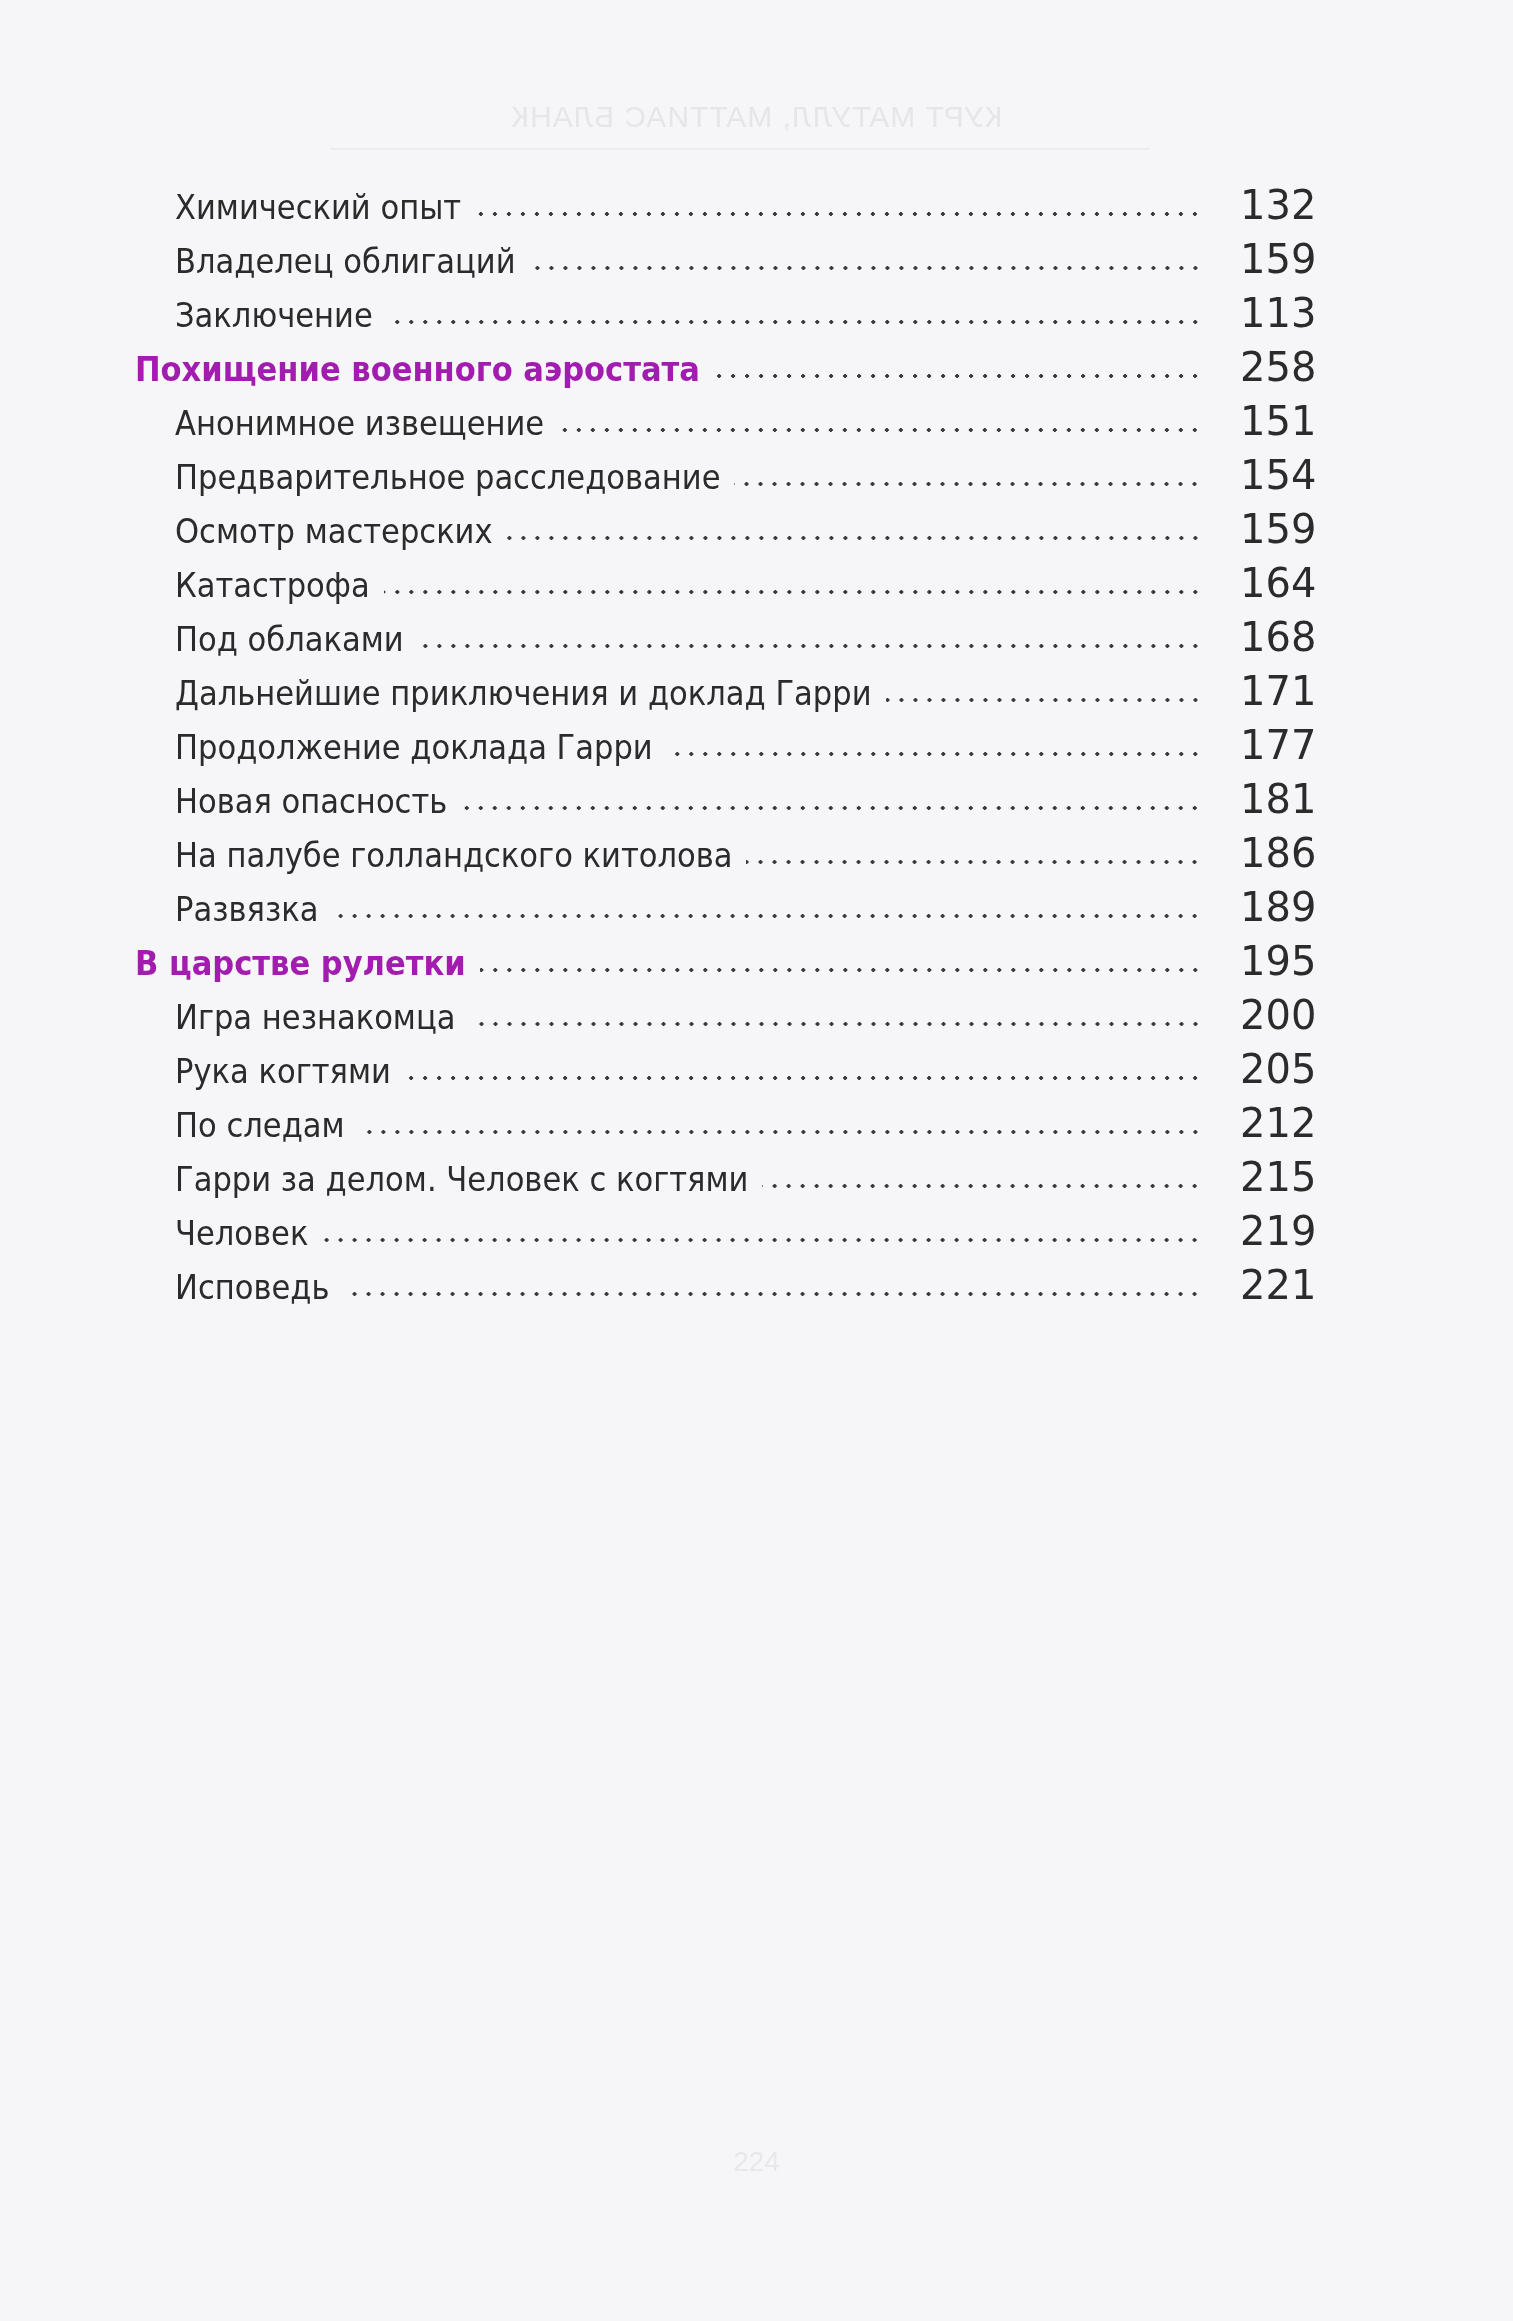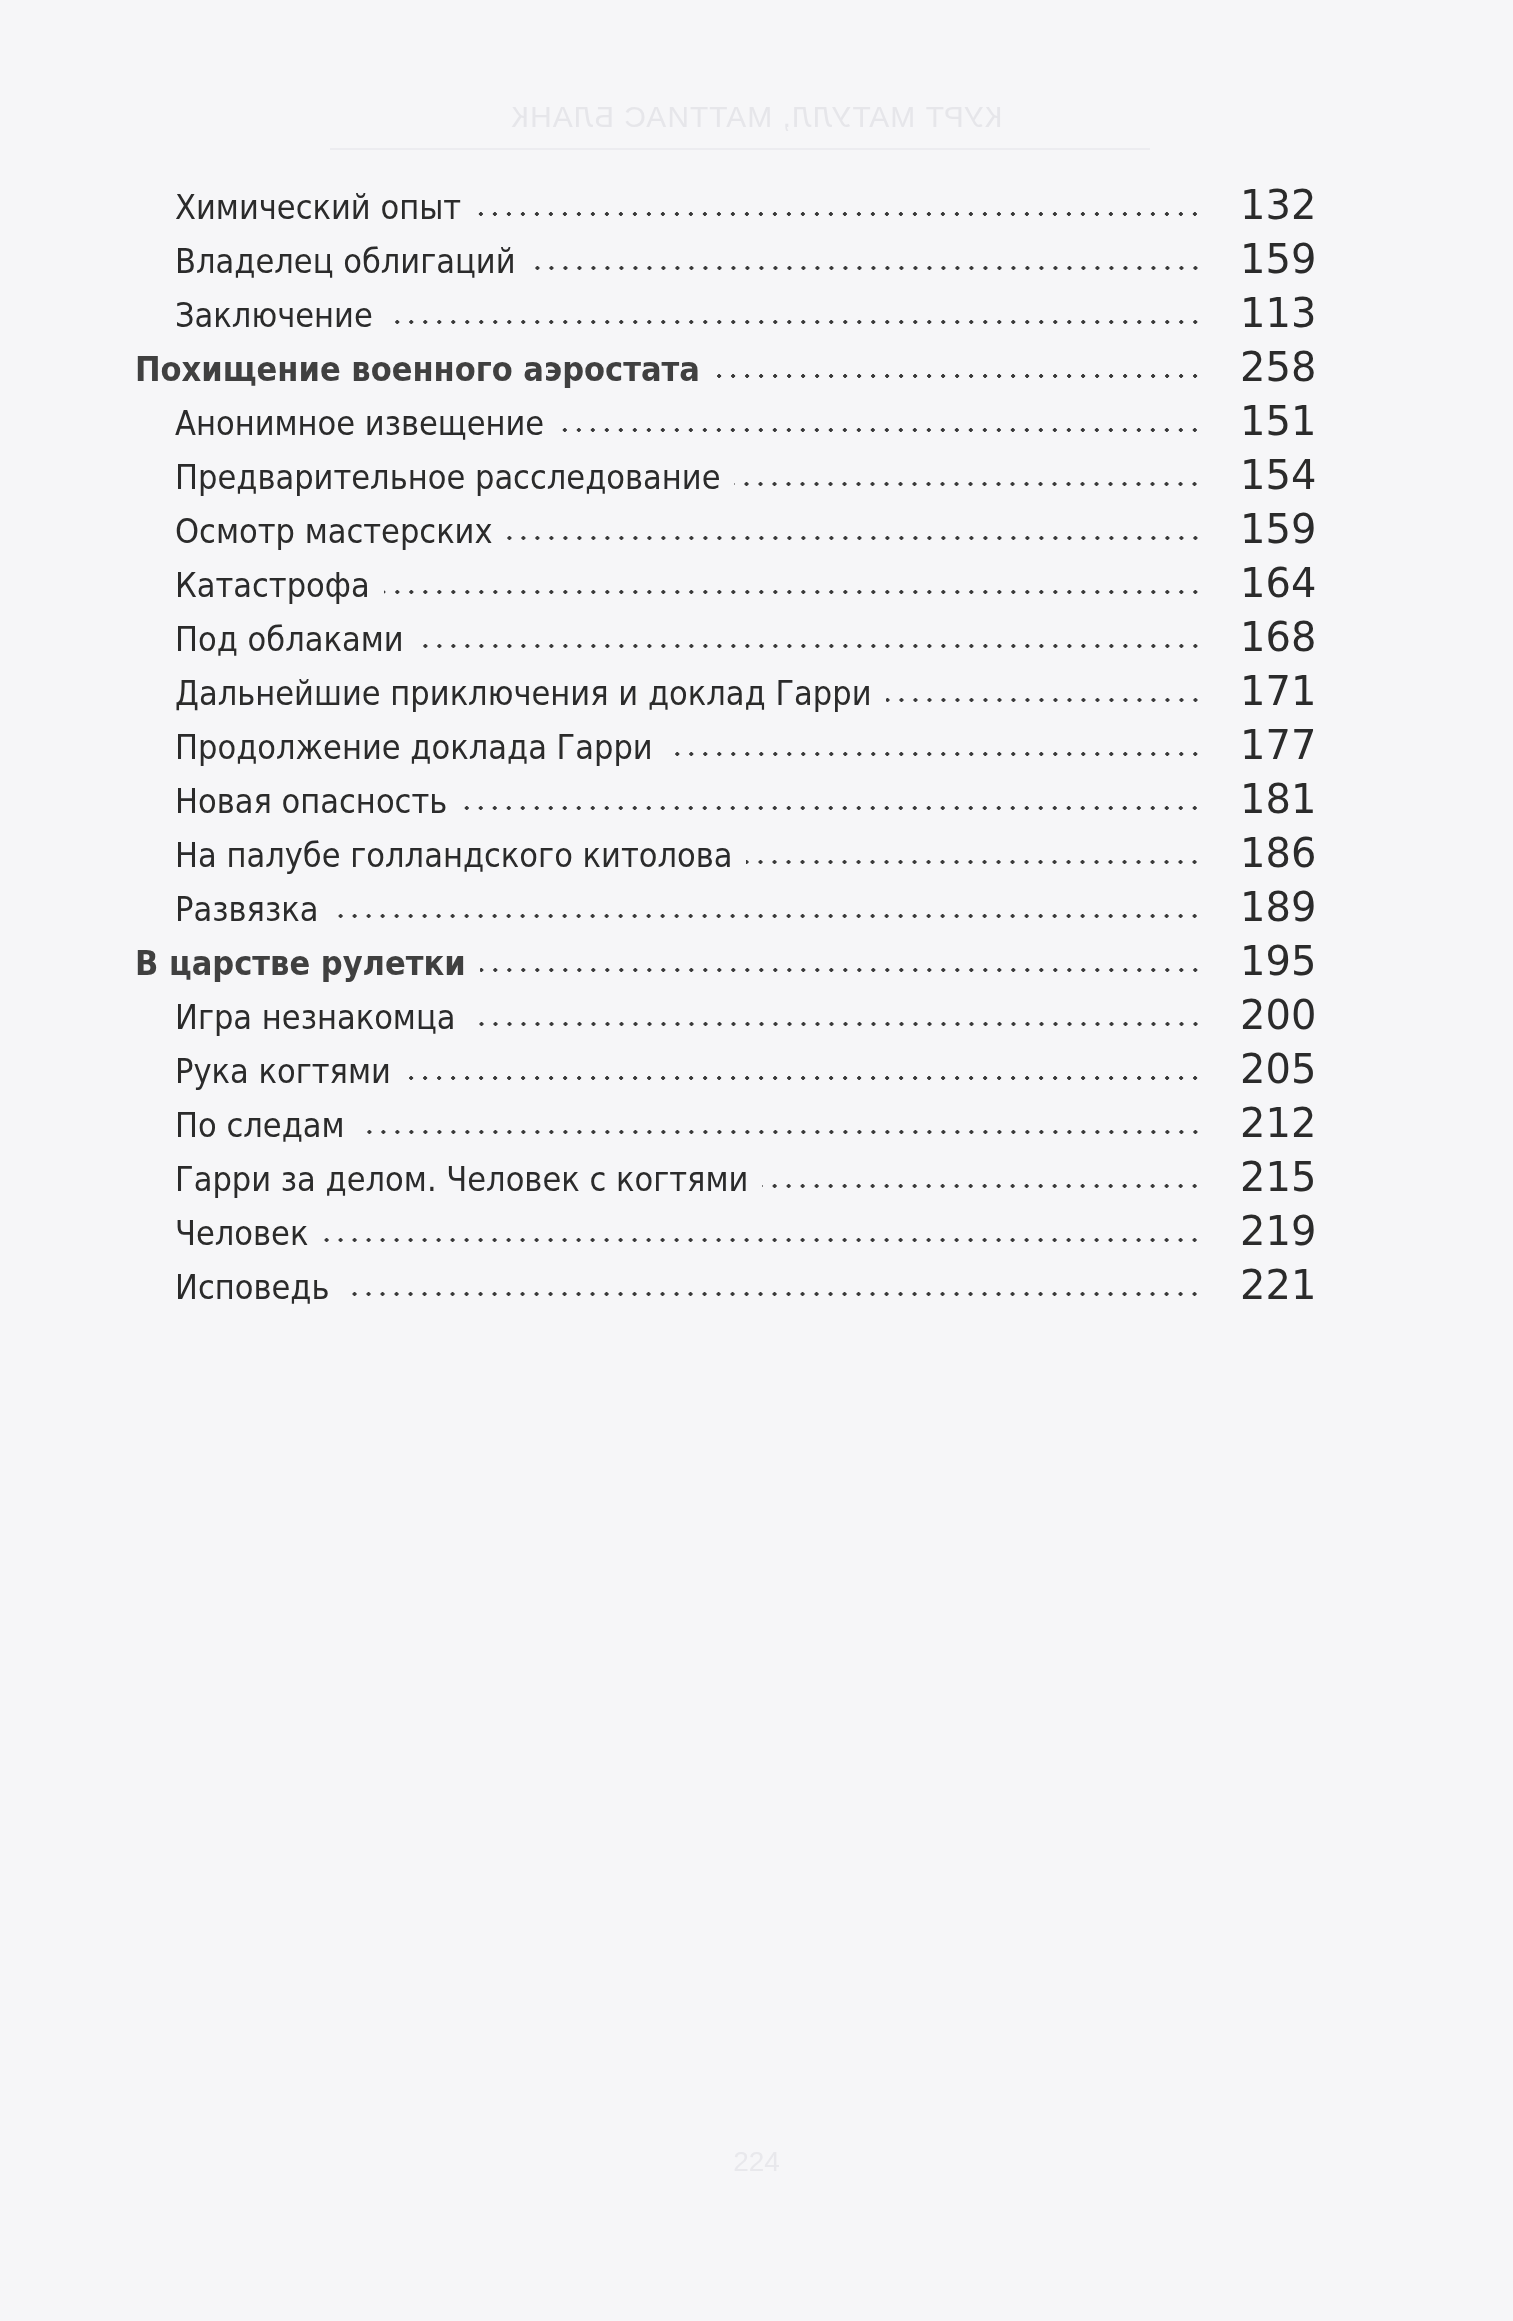--- a/index.html
+++ b/index.html
@@ -61,21 +61,21 @@
     align-items: baseline;
     height: 54px;
     line-height: 54px;
     font-size: 34px;
   }
   .toc-row.sub .toc-title {
     padding-left: 40px;
   }
   .toc-row.heading .toc-title {
     font-weight: bold;
-    color: #404040;
+    color: #a21caf;
   }
   .toc-title {
     white-space: nowrap;
     flex: 0 0 auto;
     padding-right: 14px;
   }
   .toc-leader {
     flex: 1 1 auto;
     align-self: baseline;
     height: 10px;

